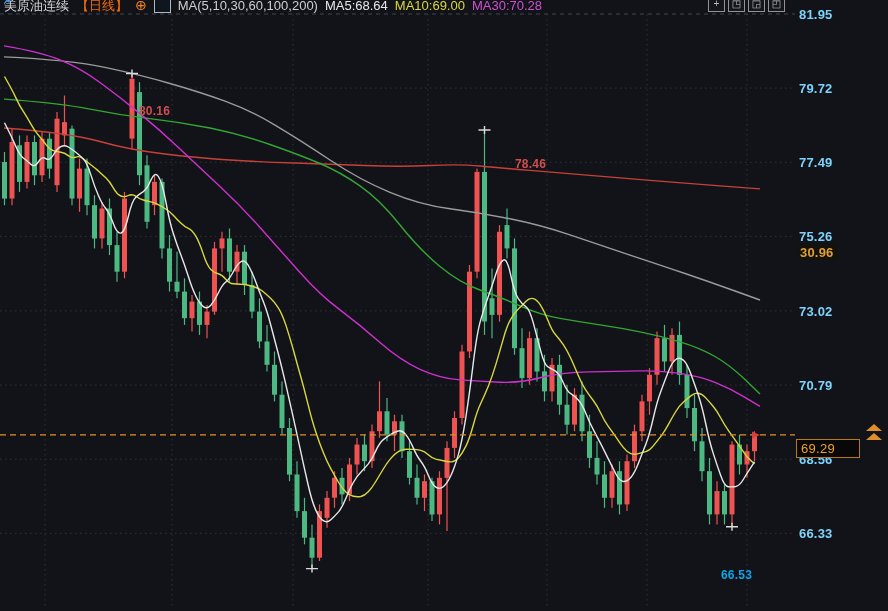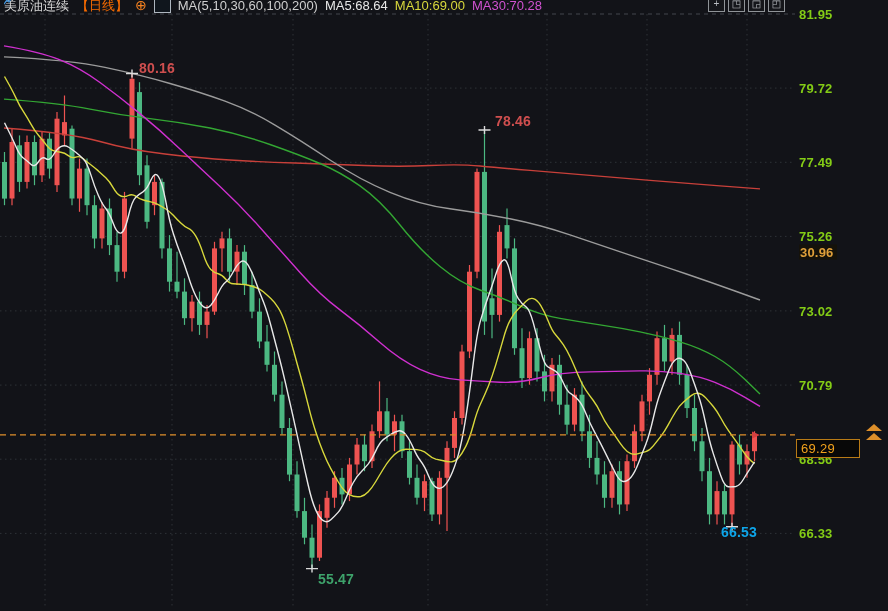--- a/index.html
+++ b/index.html
@@ -16,27 +16,27 @@
   .hdr-ma{color:#cfcfcf;}
   .hdr-ma5{color:#e8e8e8;}
   .hdr-ma10{color:#d8d83c;}
   .hdr-ma30{color:#d052d0;}
   
   #toolbar{position:absolute;top:-4px;left:708px;display:flex;gap:3px;z-index:6;}
   .tool{width:15px;height:14px;border:1px solid #909498;color:#b9bdc2;font-size:10px;
         line-height:13px;text-align:center;background:#15161a;}
   
   .axlbl{position:absolute;left:799px;transform:translateY(-50%);font-size:13px;
-         font-weight:700;color:#84cc16;letter-spacing:.2px;z-index:3;}
+         font-weight:700;color:#7dd3fc;letter-spacing:.2px;z-index:3;}
   .axlbl.amber{color:#e0a03a;background:#15120a;padding:0 3px 0 1px;}
   #alert-box{position:absolute;left:796px;top:439px;width:58px;height:17px;z-index:5;
              background:#080808;border:1.5px solid #b97b16;color:#f2a21c;font-size:13px;
              font-weight:400;line-height:17px;padding-left:4px;letter-spacing:.3px;}
   
-  .swing{position:absolute;font-size:14px;font-weight:700;z-index:4;letter-spacing:.2px;}
+  .swing{position:absolute;font-size:12px;font-weight:700;z-index:4;letter-spacing:.2px;margin-top:44px;}
   
   #watermark{position:absolute;right:2px;bottom:8px;font-size:37px;color:#d6d9dd;
              letter-spacing:4px;z-index:5;font-family:"DejaVu Sans",sans-serif;}
   svg{position:absolute;left:0;top:0;z-index:1;}
 </style>
 </head>
 <body>
 
 <div id="app">
 
@@ -304,18 +304,18 @@
       <div class="axlbl" style="top: 310.9px;">73.02</div>
       <div class="axlbl" style="top: 385.1px;">70.79</div>
       <div class="axlbl" style="top: 459.2px;">68.56</div>
       <div class="axlbl" style="top: 533.4px; text-align: right;">66.33</div>
     </div>
   <div class="axlbl amber" id="amber-lbl" style="top: 252px;">30.96</div>
   <div id="alert-box">69.29</div>
 
   <div id="anno-layer">
       <div class="swing" style="left: 139px; top: 60px; color: rgb(207, 79, 79);">80.16</div>
-      <div class="swing" style="left: 495px; top: 113px; color: rgb(207, 79, 79); text-align: right;">78.46</div>
+      <div class="swing" style="left: 515px; top: 113px; color: rgb(207, 79, 79); text-align: right;">78.46</div>
       <div class="swing" style="left: 318px; top: 571px; color: rgb(62, 163, 107);">55.47</div>
       <div class="swing" style="left: 721px; top: 524px; color: #0ea5e9;">66.53</div>
     </div>
 
 </div>
 
 </body></html>

